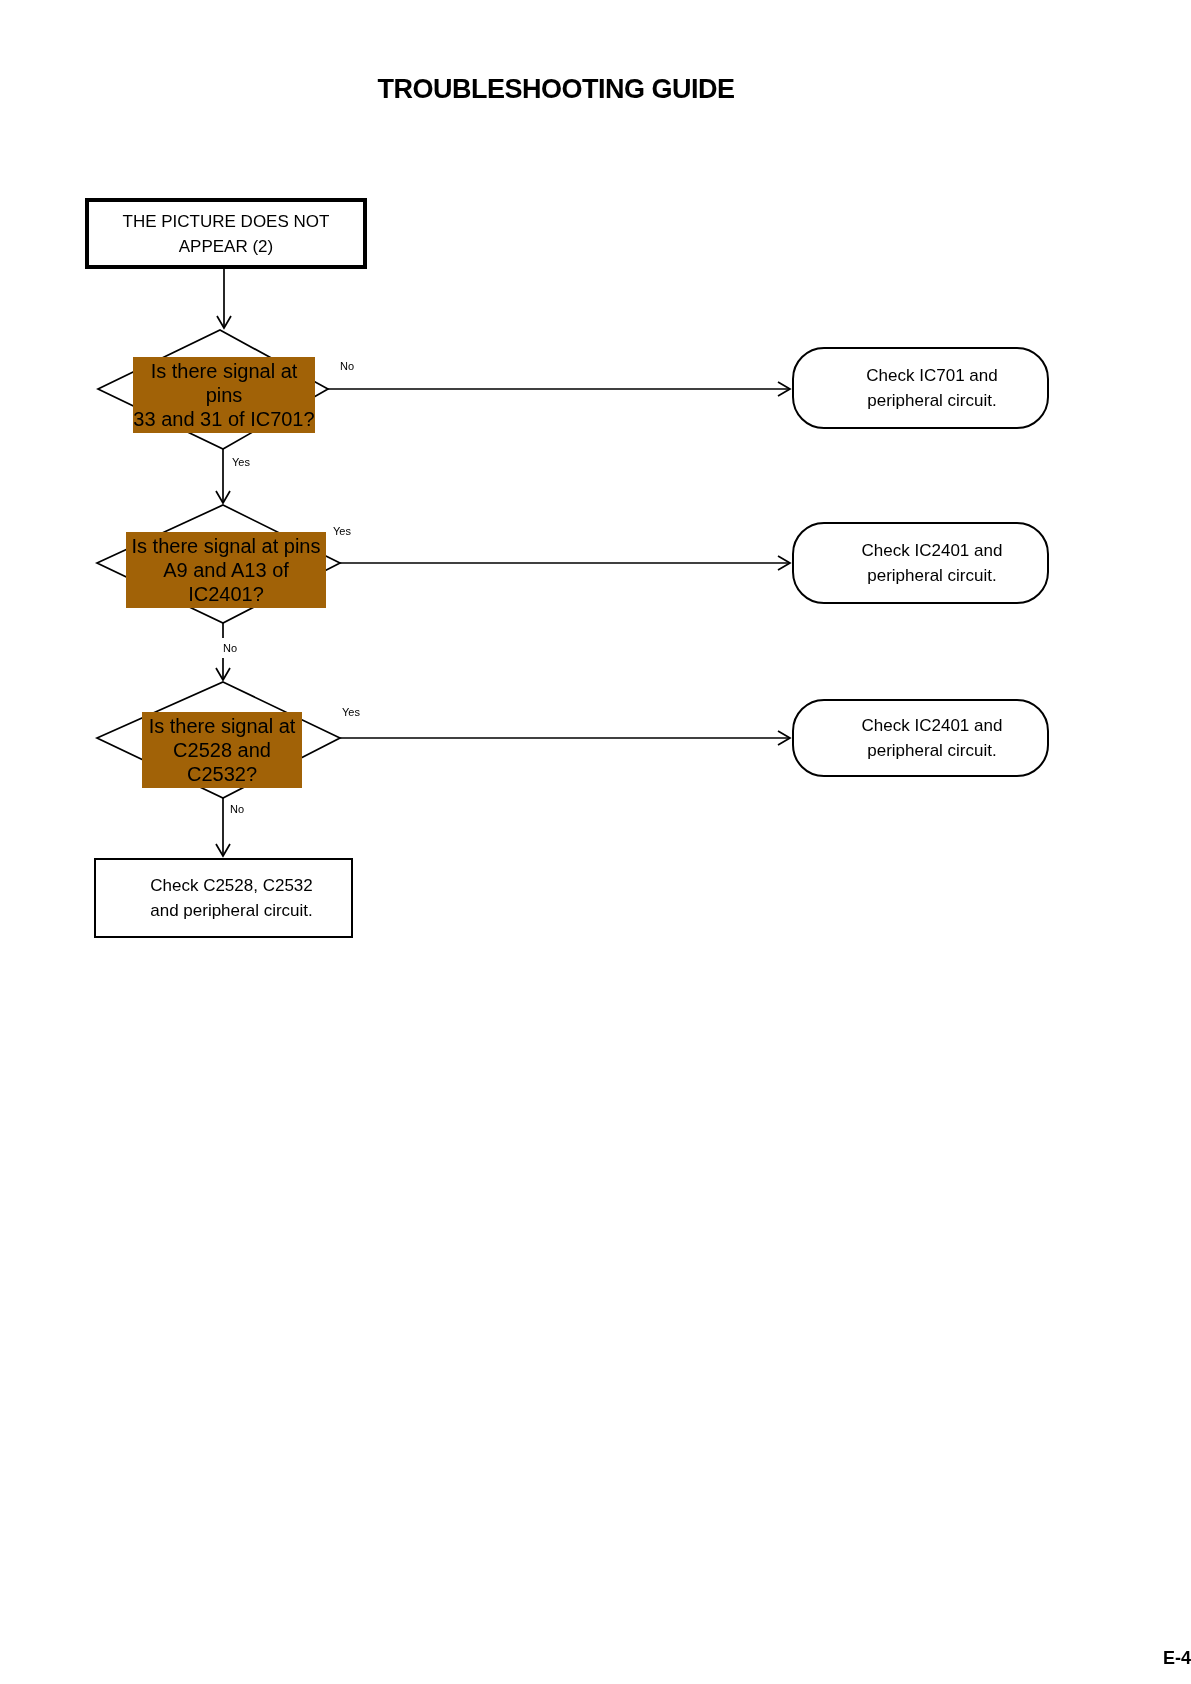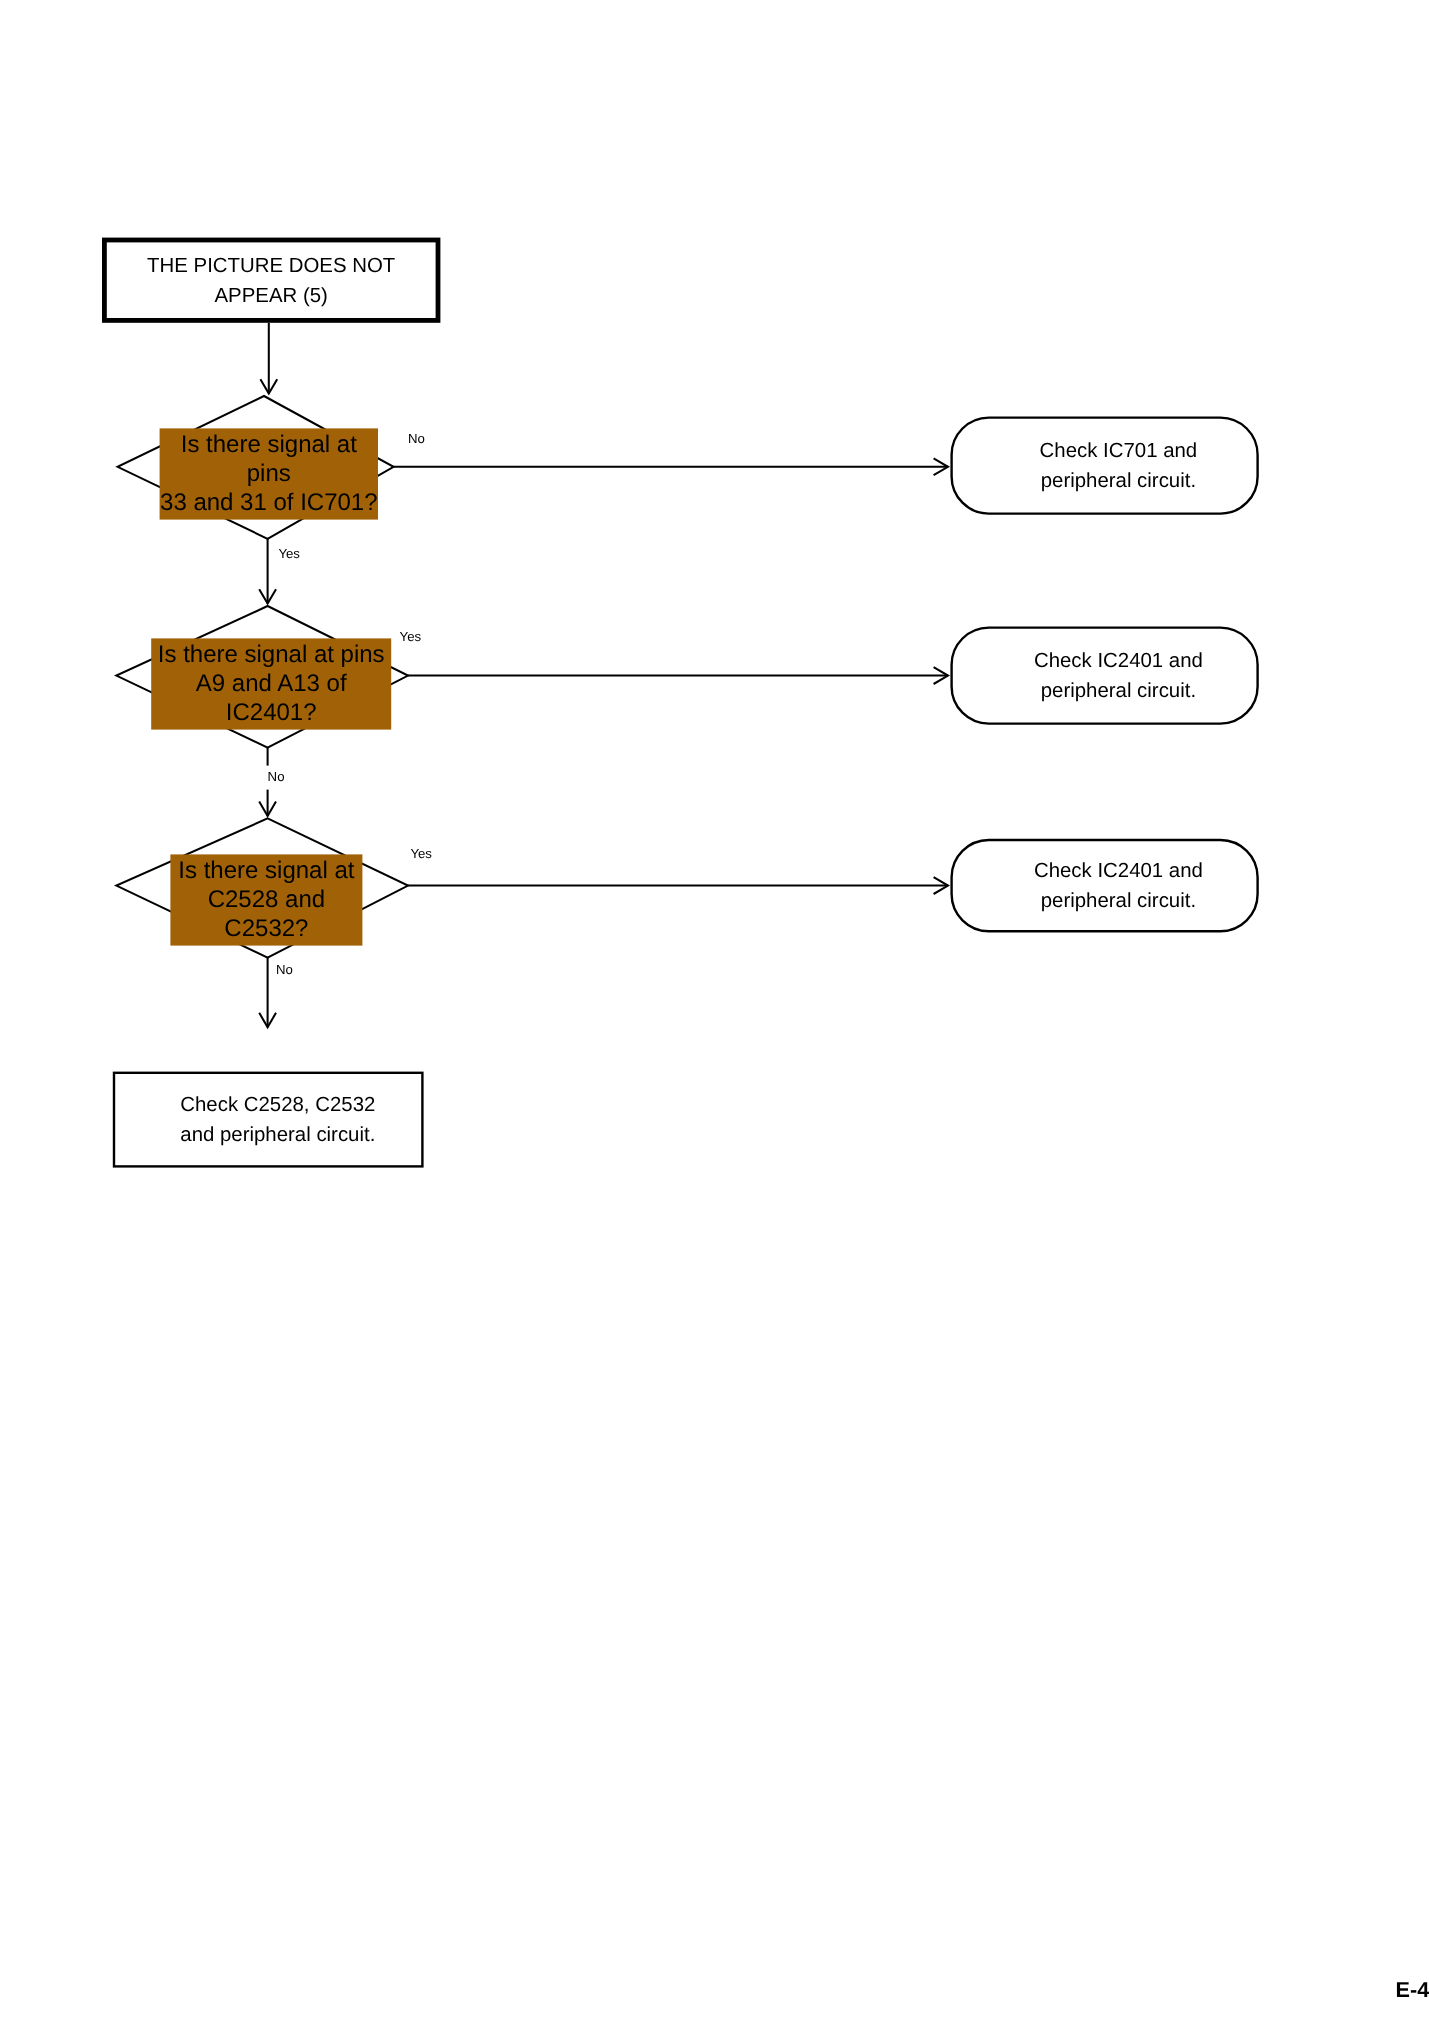--- a/index.html
+++ b/index.html
@@ -40,21 +40,21 @@
     justify-content: center;
     font-size: 17px;
     line-height: 25px;
     align-items: center;
   }
   .box.start {
     border-width: 4px;
     text-align: center;
   }
   .box.action { padding-left: 23px; border-radius: 32px; }
-  .box.action-bottom { padding-left: 16px; margin-top: 35px; }
+  .box.action-bottom { padding-left: 16px; }
   .dtext {
     position: absolute;
     background: #a16207;
     text-align: center;
     font-size: 20px;
     line-height: 24px;
     padding: 2px 0;
   }
   .blabel {
     position: absolute;
@@ -71,20 +71,21 @@
     text-align: right;
     font-size: 18px;
     font-weight: bold;
   }
 </style>
 </head>
 <body>
 
 <div class="page">
 
+  <div class="title">TROUBLESHOOTING GUIDE</div>
 
   <svg class="connector-svg" viewBox="0 0 1191 1684" xmlns="http://www.w3.org/2000/svg">
     <defs>
       <marker id="arr" markerUnits="userSpaceOnUse" markerWidth="18" markerHeight="18" viewBox="0 0 18 18" refX="14" refY="9" orient="auto">
         <path d="M2,2 L14,9 L2,16" fill="none" stroke="#000000" stroke-width="1.7"></path>
       </marker>
     </defs>
 
     <polygon points="220,330 328,389 223,449 98,389" fill="#ffffff" stroke="#000000" stroke-width="1.7"></polygon>
     <polygon points="223,505 340,563 223,623 97,563" fill="#ffffff" stroke="#000000" stroke-width="1.7"></polygon>
@@ -94,21 +95,21 @@
     <line x1="328" y1="389" x2="790" y2="389" stroke="#000000" stroke-width="1.7" marker-end="url(#arr)"></line>
     <line x1="223" y1="449" x2="223" y2="503" stroke="#000000" stroke-width="1.7" marker-end="url(#arr)"></line>
     <line x1="340" y1="563" x2="790" y2="563" stroke="#000000" stroke-width="1.7" marker-end="url(#arr)"></line>
     <line x1="223" y1="623" x2="223" y2="680" stroke="#000000" stroke-width="1.7" marker-end="url(#arr)"></line>
     <line x1="340" y1="738" x2="790" y2="738" stroke="#000000" stroke-width="1.7" marker-end="url(#arr)"></line>
     <line x1="223" y1="798" x2="223" y2="856" stroke="#000000" stroke-width="1.7" marker-end="url(#arr)"></line>
   </svg>
 
   <div class="box start" style="left:85px; top:198px; width:282px; height:71px;">
     <div>THE PICTURE DOES NOT</div>
-    <div>APPEAR (5)</div>
+    <div>APPEAR (2)</div>
   </div>
 
   <div class="dtext" style="left:133px; top:357px; width:182px;">
     <div>Is there signal at pins</div>
     <div>33 and 31 of IC701?</div>
   </div>
   <div class="dtext" style="left:126px; top:532px; width:200px;">
     <div>Is there signal at pins</div>
     <div>A9 and A13 of IC2401?</div>
   </div>

